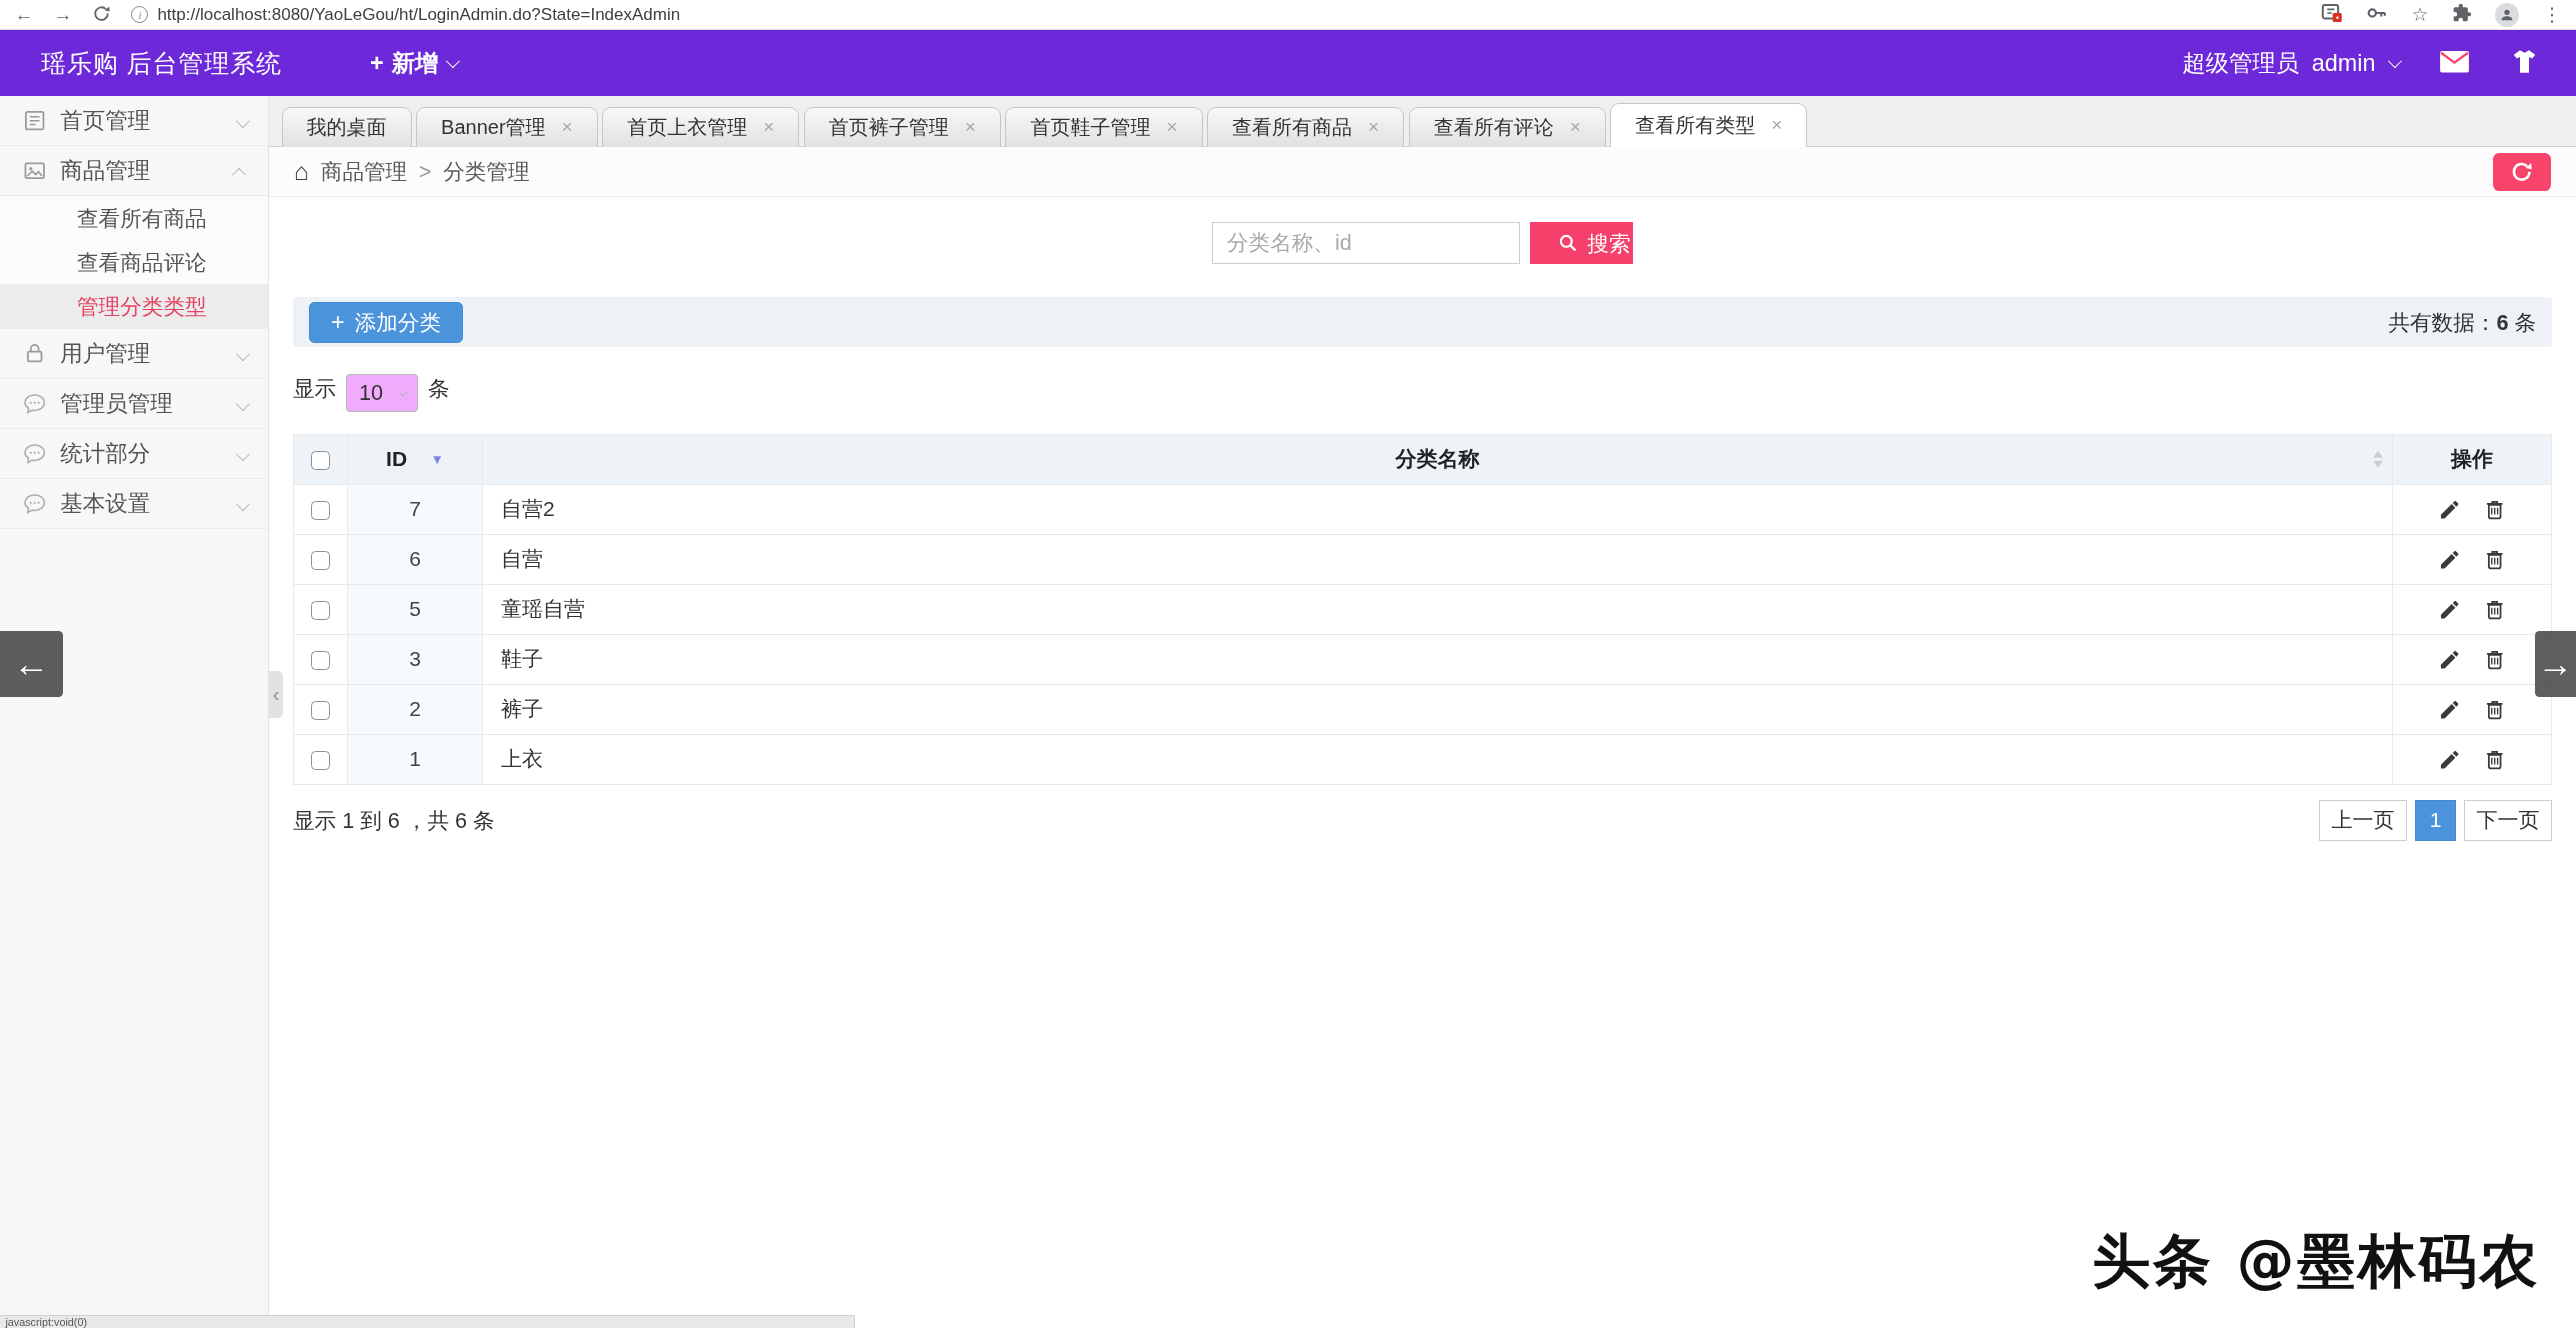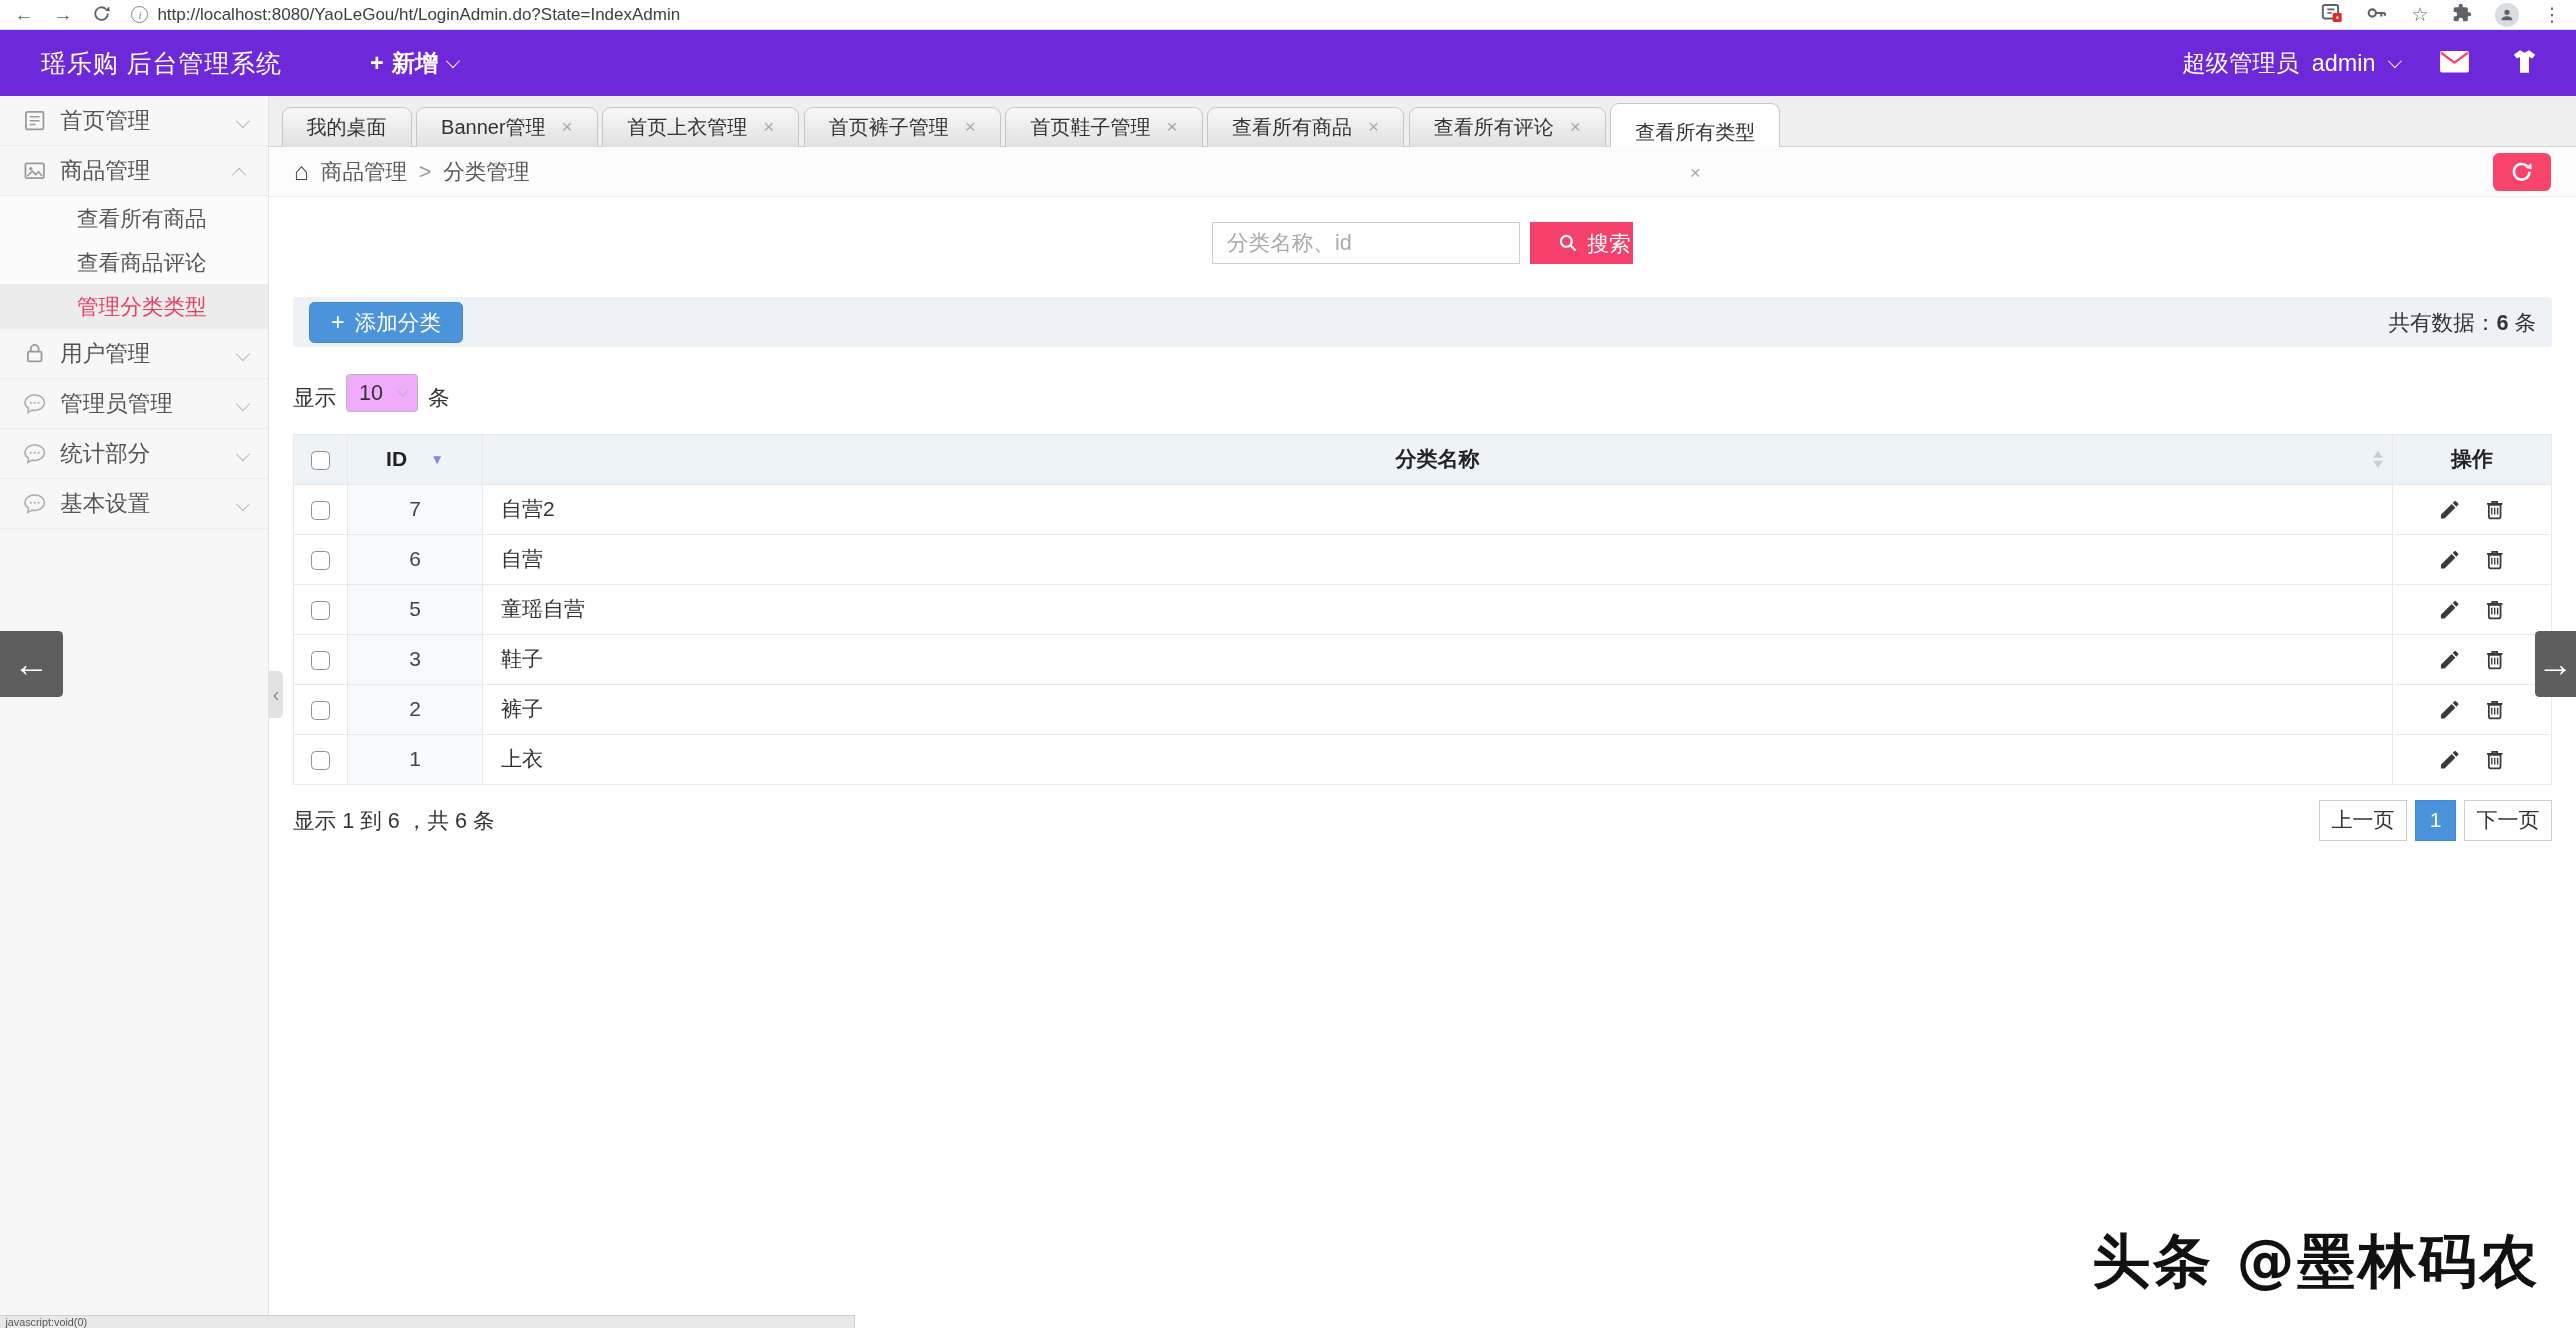--- a/index.html
+++ b/index.html
@@ -44,21 +44,21 @@
   .sicon { width:23.4px; height:23.4px; flex:0 0 auto; }
 
   
   .content { position:absolute; left:269px; top:96px; right:0; bottom:0; background:#fff; }
   .tabbar { height:51px; background:#efefef; border-bottom:0.9px solid #d2d2d2;
     display:flex; align-items:flex-end; padding-left:12.6px; }
   .tab { height:40px; display:flex; align-items:center; gap:16px; padding:15px 24px; margin-right:4.5px;
     border:0.9px solid #c6c6c6; border-bottom:none; border-radius:9px 9px 0 0;
     background:linear-gradient(#f8f8f8,#e1e1e1); font-size:20px; color:#333;
     position:relative; top:0.9px; cursor:pointer; white-space:nowrap; }
-  .tab.active { background:#fff; height:44px; z-index:2;flex-direction:column; }
+  .tab.active { background:#fff; height:44px; z-index:2; }
   .tab-close { color:#a9a9a9; font-size:19px; }
 
   .breadcrumb-bar { height:50px; display:flex; align-items:center; gap:11.7px; padding:0 25px;
     background:#fcfcfc; border-bottom:0.9px solid #ececec; font-size:21.6px; color:#5a5a5a; }
   .refresh-btn { margin-left:auto; width:58px; height:38px; background:#f8436b; border:none;
     border-radius:6.3px; display:flex; align-items:center; justify-content:center; cursor:pointer; }
 
   .main { padding:0 24px; }
   .search-row { margin-top:25px; display:flex; justify-content:center; }
   .search-input { width:308px; height:42px; border:0.9px solid #ccc; font-size:21.6px; padding:0 14.4px;
@@ -67,21 +67,21 @@
   .search-btn { margin-left:10.8px; width:103px; height:42px; background:#f4406a; border:none;
     color:#fff; font-size:21.6px; display:flex; align-items:center; justify-content:center; gap:9px; cursor:pointer;padding-left:25px; }
 
   .toolbar { margin-top:33px; height:50px; background:#eef2f6; border-radius:3.6px;
     display:flex; align-items:center; padding:0 16px; }
   .add-btn { height:41px; padding:0 21px; background:#4b94db; border:0.9px solid #4189d2;
     border-radius:5.4px; color:#fff; font-size:21.6px; display:flex; align-items:center; gap:10px; cursor:pointer; }
   .total { margin-left:auto; font-size:21.6px; color:#333; }
   .total b { font-weight:bold; }
 
-  .controls { margin-top:27px; display:flex; align-items:flex-end; font-size:21.6px; color:#333; }
+  .controls { margin-top:27px; display:flex; align-items:flex-start; font-size:21.6px; color:#333; }
   .page-size { display:inline-flex; align-items:center; gap:14.4px; border:0.9px solid #b8b8b8;
     border-radius:3.6px; height:38px; padding:0 11.7px; margin:0 10px; cursor:pointer; background:#f0abfc; }
   .filter { margin-left:auto; display:flex; align-items:center; gap:5.4px; }
   .filter-input { width:206px; height:38px; border:0.9px solid #ccc; outline:none; font-size:20px; padding:0 9px; }
 
   table.data { margin-top:21.6px; width:100%; border-collapse:collapse; font-size:21px; color:#333; }
   .data th, .data td { border:0.9px solid #e9e9e9; height:50px; }
   .data thead th { background:#eef3f8; font-weight:bold; color:#222; }
   .col-check { width:54px; } .col-id { width:135px; } .col-actions { width:159px; }
   .th-id-inner { display:flex; align-items:center; justify-content:center; gap:23.4px; }

